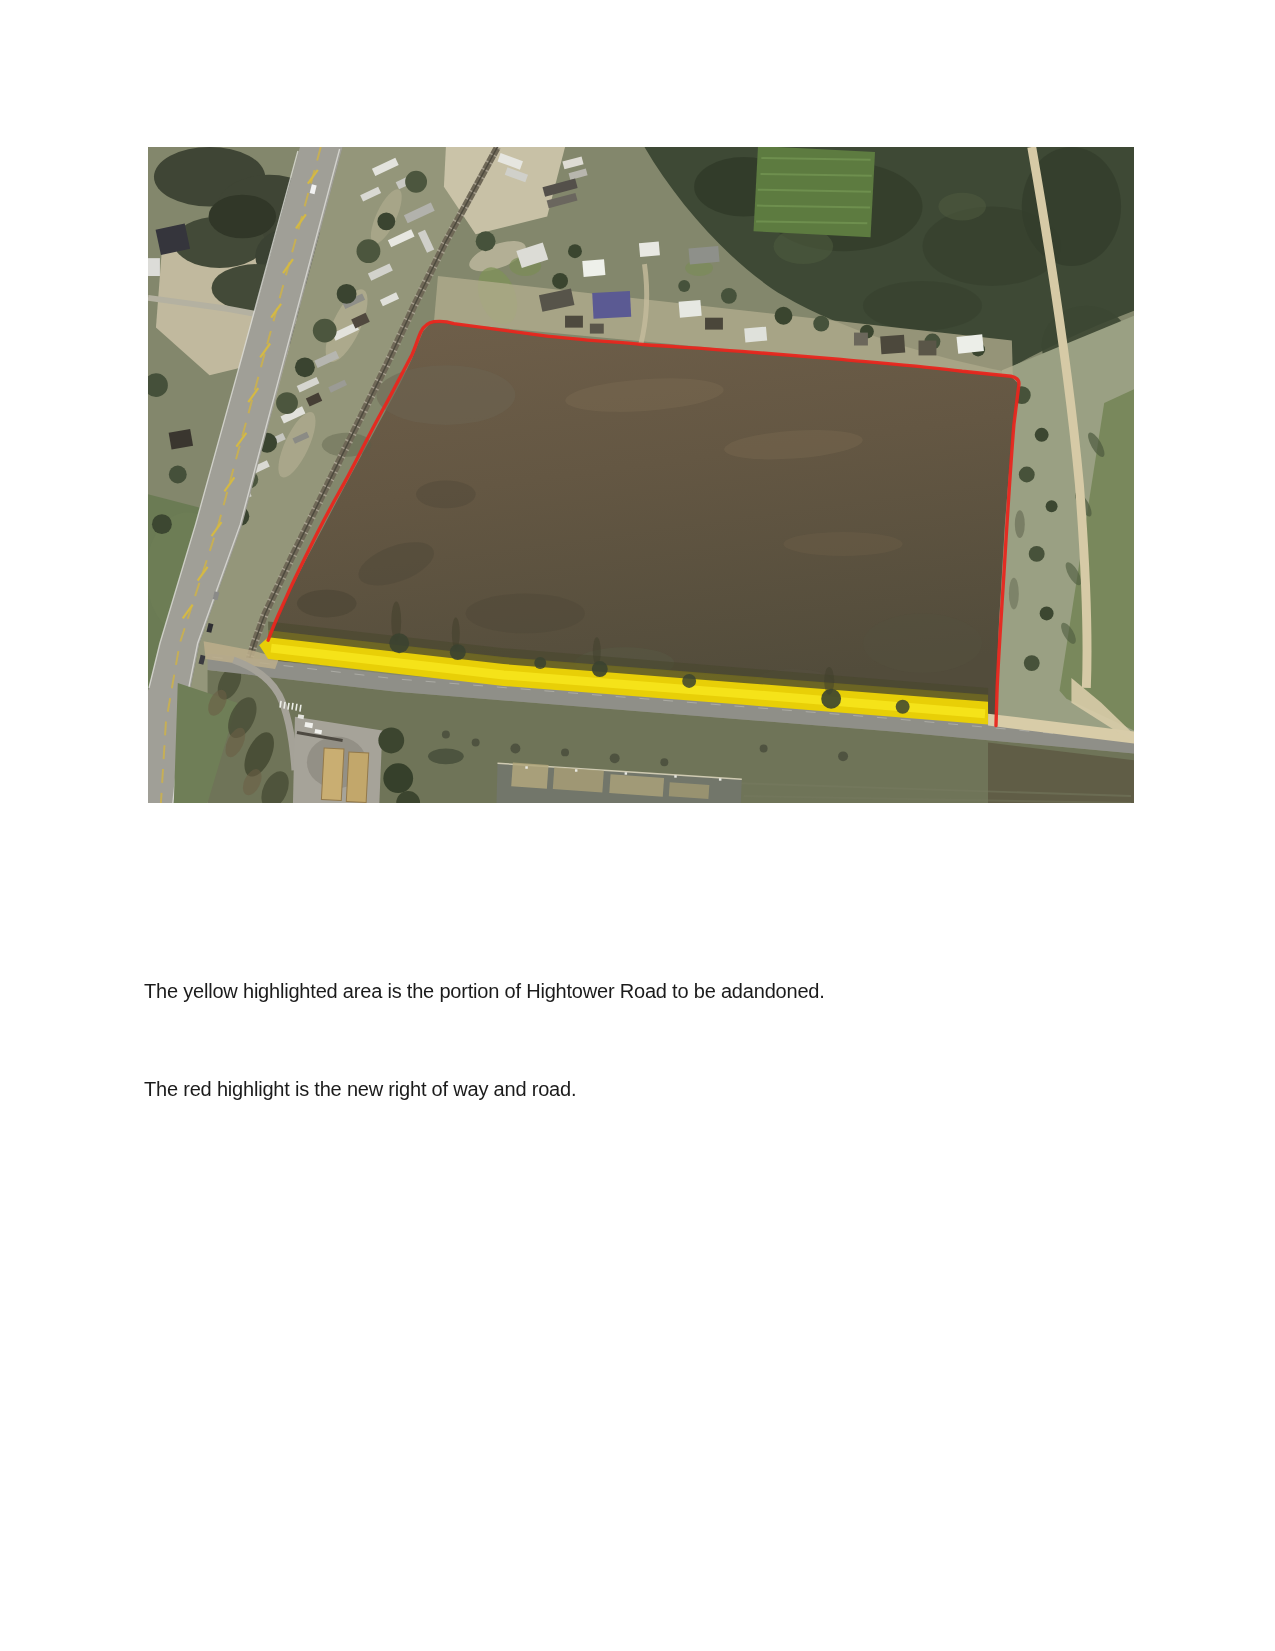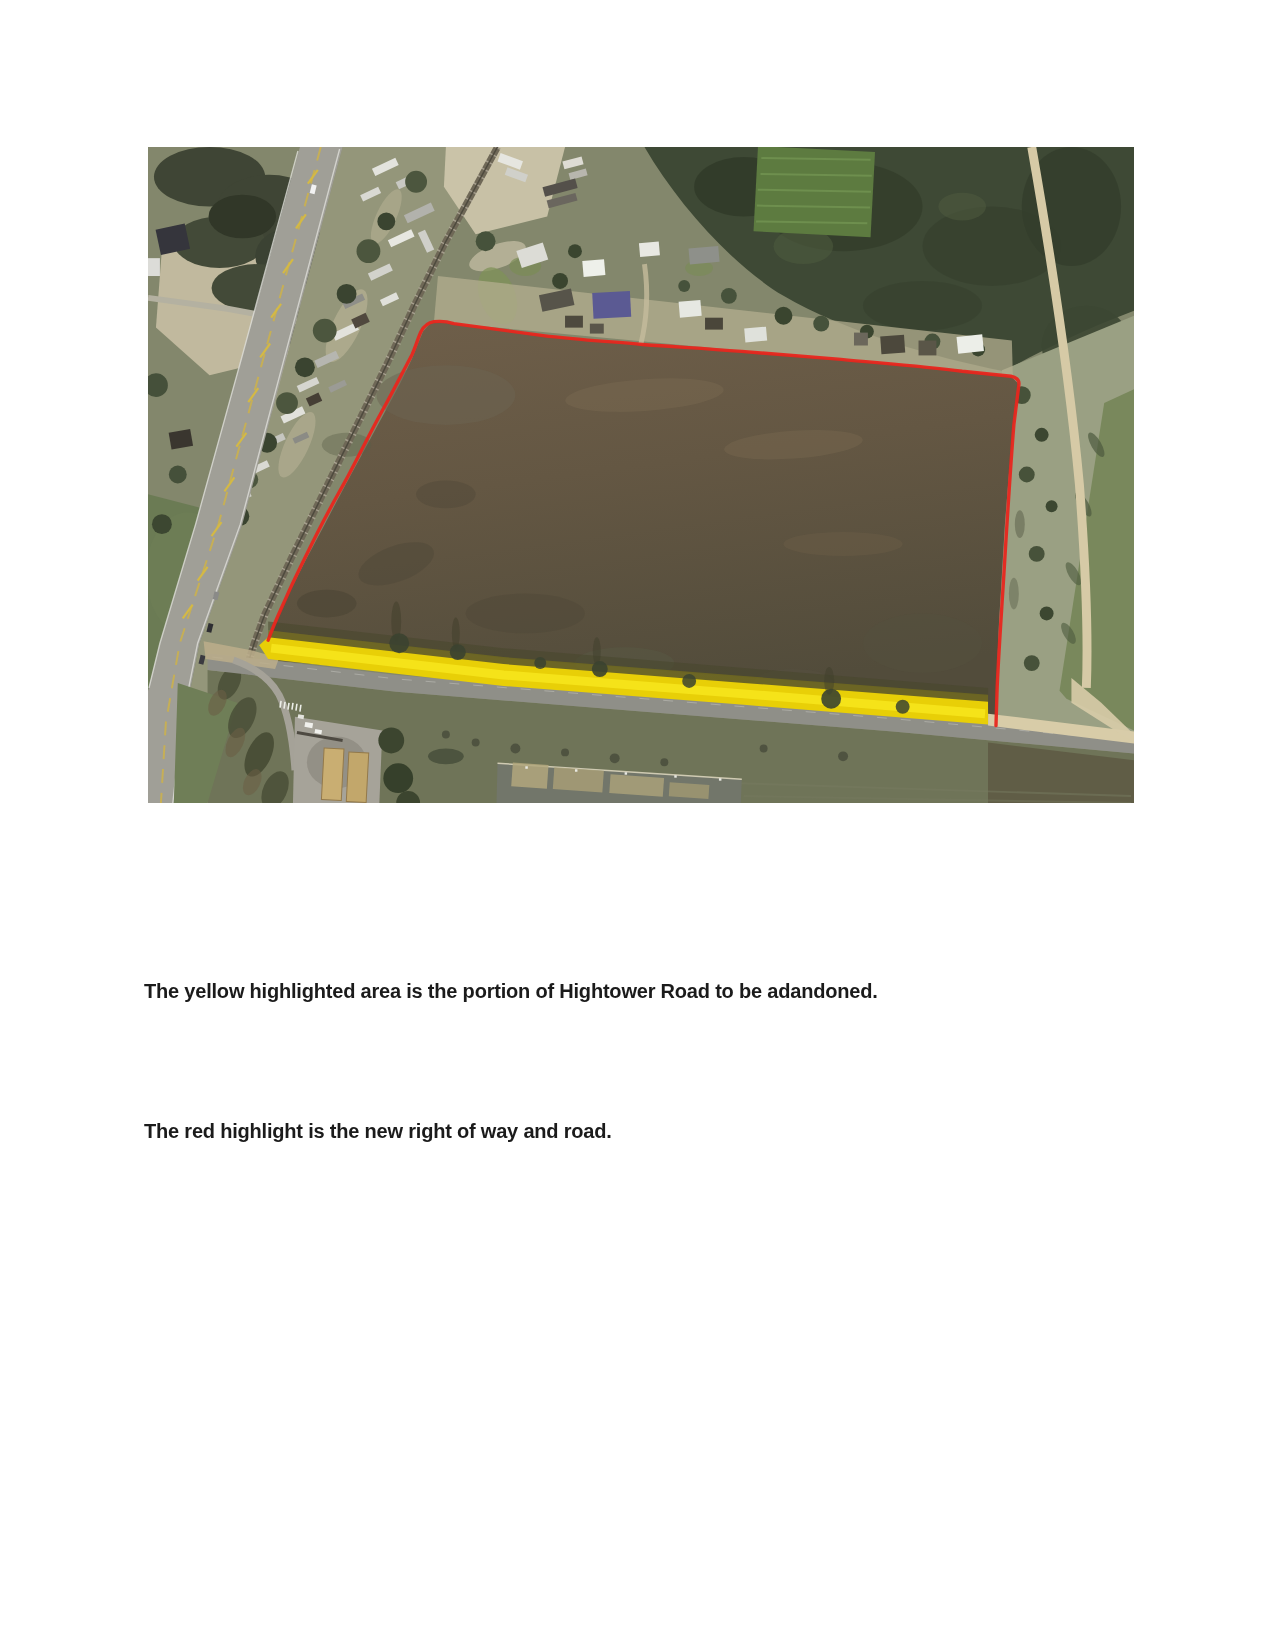--- a/index.html
+++ b/index.html
@@ -1,22 +1,22 @@
 <!DOCTYPE html>
 <html><head>
 <meta charset="utf-8">
 <style>
   html,body{margin:0;padding:0;background:#ffffff;}
   body{width:1275px;height:1651px;position:relative;font-family:"Liberation Sans",sans-serif;}
   .page{position:absolute;inset:0;background:#ffffff;}
   .figure{position:absolute;left:148px;top:147px;width:986px;height:656px;overflow:hidden;}
   .figure svg{display:block;width:986px;height:656px;}
-  .caption{position:absolute;left:144px;width:900px;font-weight:bold;font-size:20px;letter-spacing:-0.2px;color:#1b1b1b;}
+  .caption{position:absolute;left:144px;width:900px;font-weight:normal;font-size:20px;letter-spacing:-0.2px;color:#1b1b1b;}
   .caption.c1{top:960px;}
-  .caption.c2{top:1100px;}
+  .caption.c2{top:1058px;}
 </style>
 </head>
 <body>
 
 <div class="page">
 
   <div class="figure">
     <svg viewBox="0 0 993 661" preserveAspectRatio="none">
       <defs>
         <linearGradient id="fieldGrad" x1="0" y1="0" x2="0.25" y2="1">

